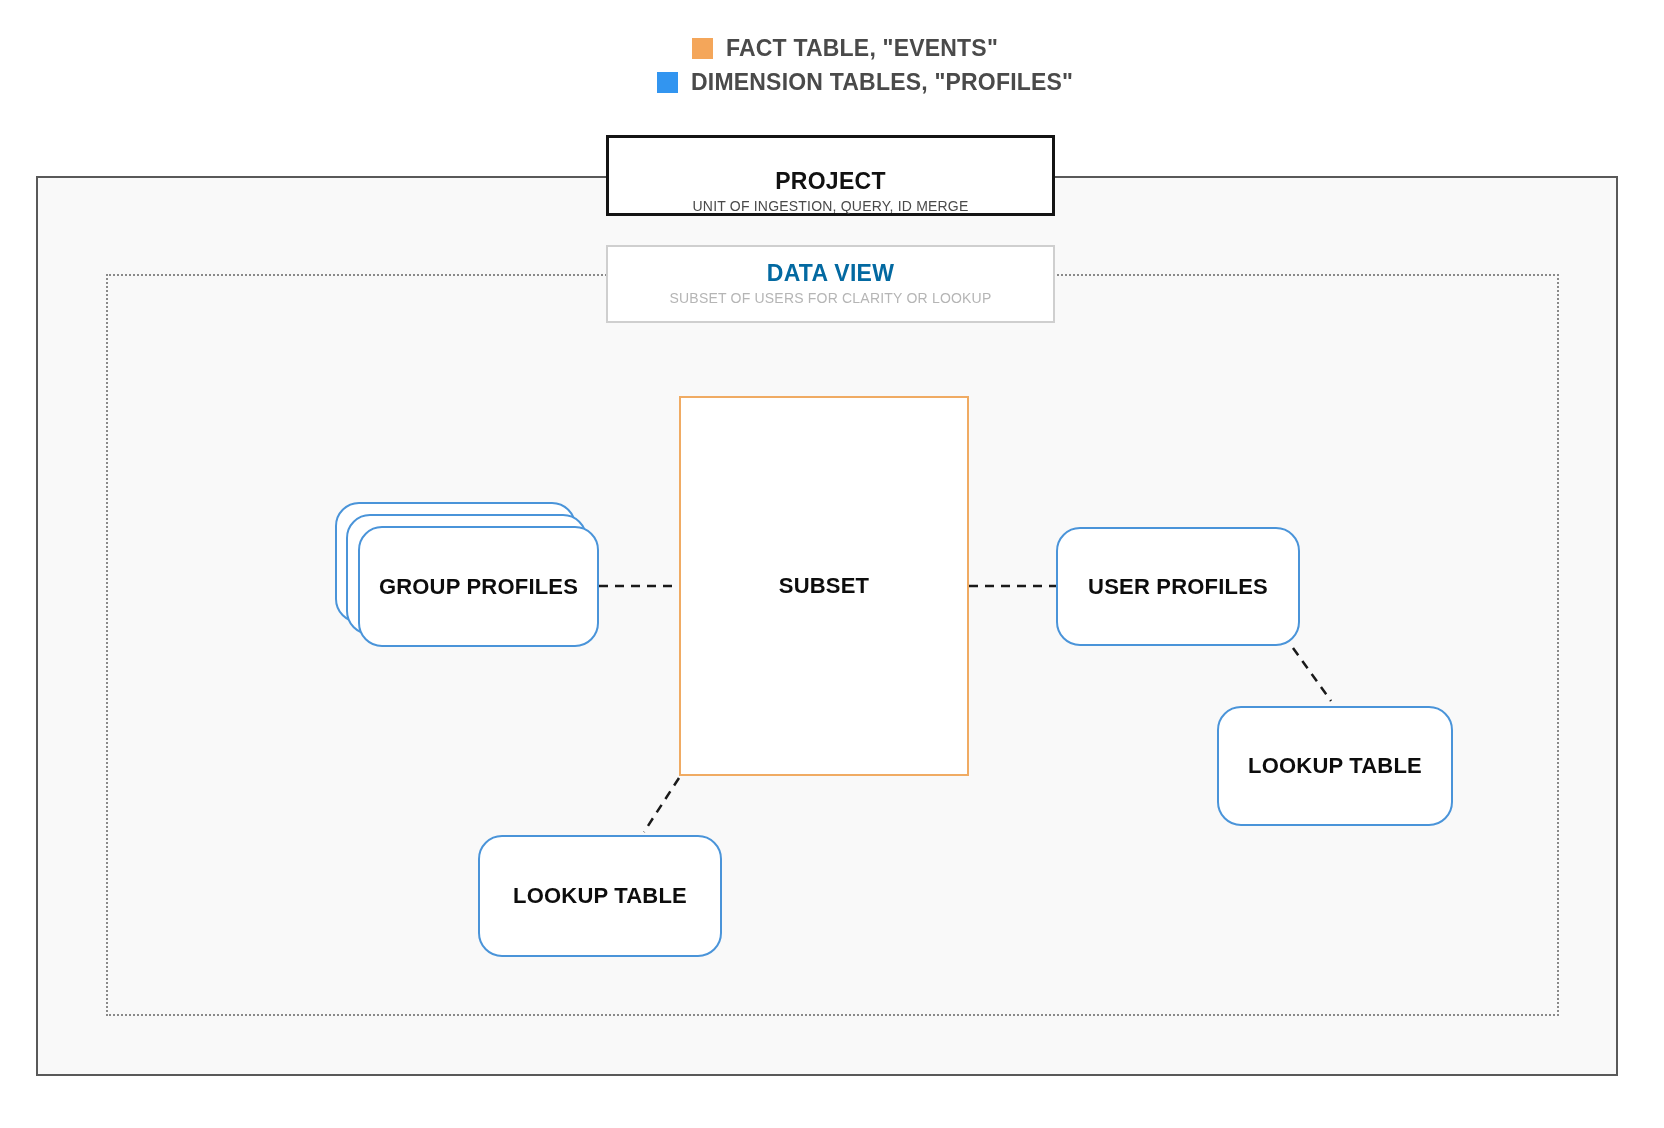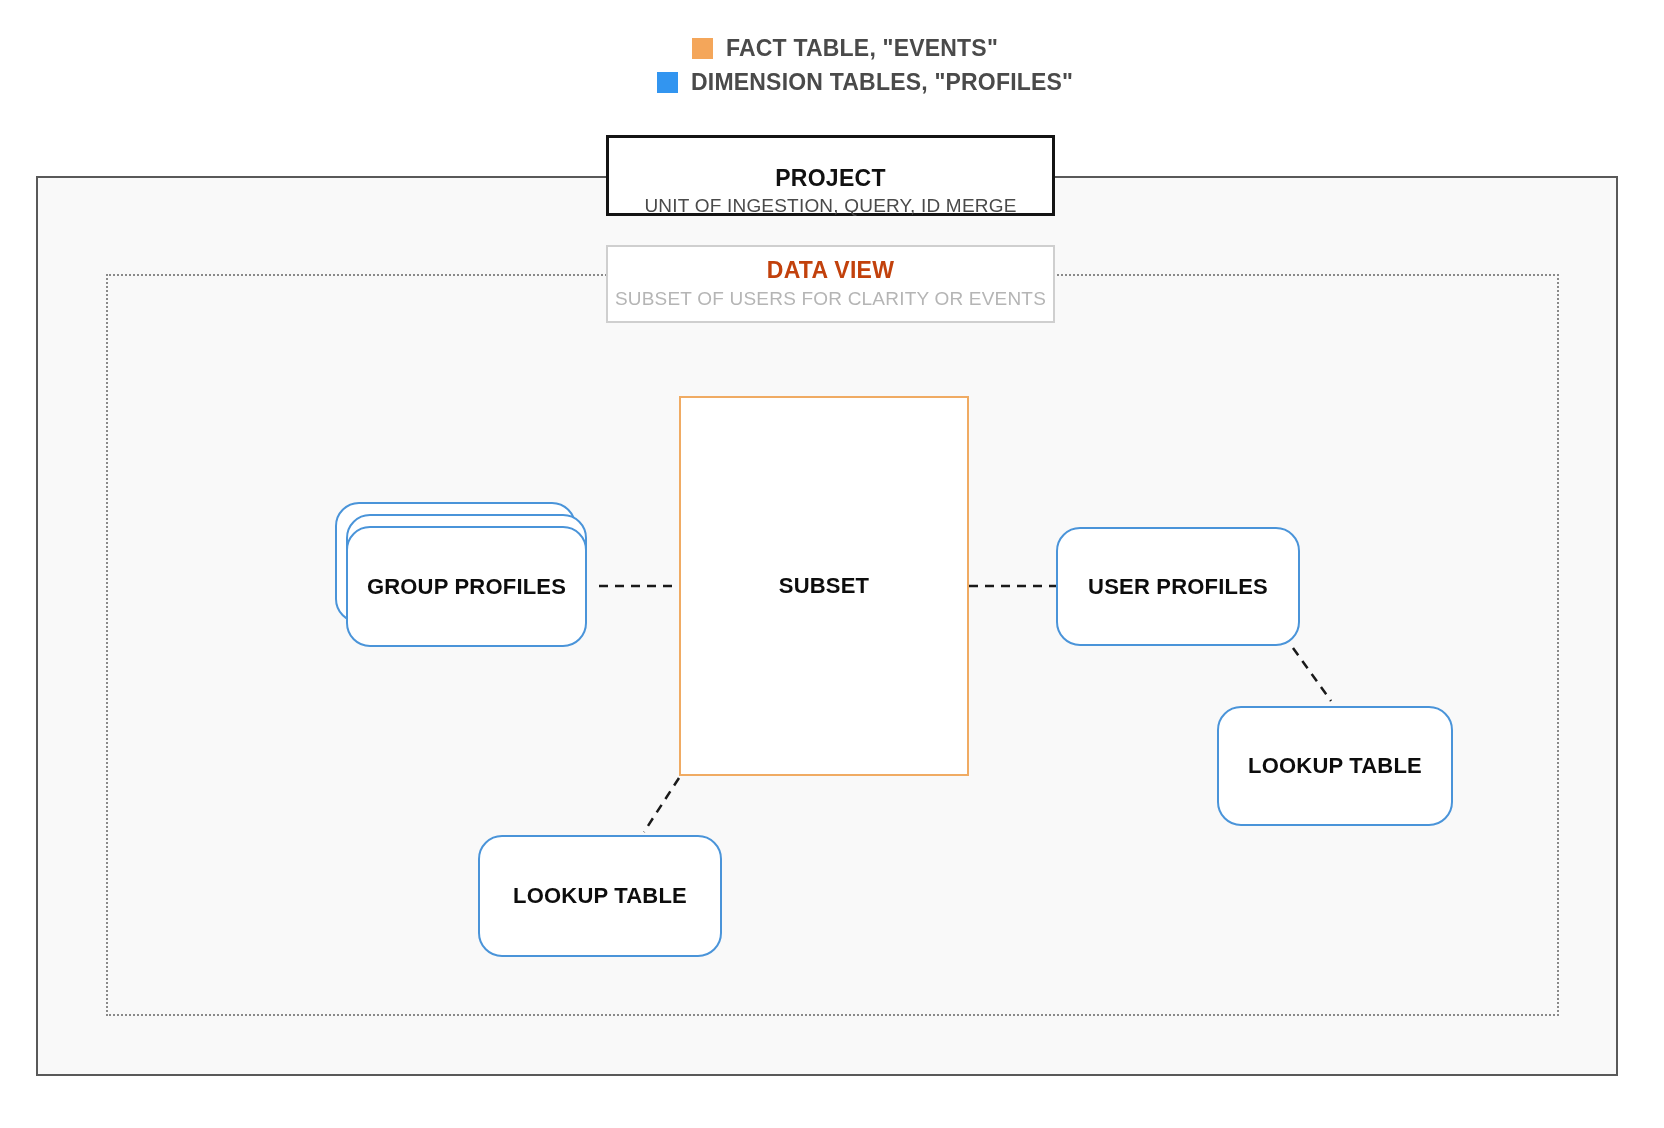--- a/index.html
+++ b/index.html
@@ -85,28 +85,28 @@
     height: 78px;
     border: 2px solid #cfcfcf;
   }
   .header-title {
     font-size: 23px;
     font-weight: bold;
     letter-spacing: 0.3px;
     line-height: 1.1;
   }
   .header-sub {
-    font-size: 19px;
+    font-size: 14px;
     letter-spacing: 0.2px;
     line-height: 1.1;
     white-space: nowrap;
   }
   .project-box .header-title { color: #111111; margin-top: 32px; }
   .project-box .header-sub   { color: #4a4a4a; }
-  .dataview-box .header-title { color: #c2410c; }
+  .dataview-box .header-title { color: #0369a1; }
   .dataview-box .header-sub   { color: #b5b5b5; }
 
   
   .connector-layer {
     position: absolute;
     left: 0; top: 0;
     width: 1664px; height: 1128px;
     z-index: 2;
     pointer-events: none;
   }
@@ -140,21 +140,21 @@
     border: 2px solid #F0AB63;
     z-index: 3;
   }
   .blue-node {
     border: 2px solid #4A94D9;
     border-radius: 24px;
   }
   .gp-card { width: 241px; height: 121px; }
   .gp-back  { left: 335px; top: 502px; z-index: 2; }
   .gp-mid   { left: 346px; top: 514px; z-index: 3; }
-  .gp-front { left: 346px; top: 526px; z-index: 4; }
+  .gp-front { left: 358px; top: 526px; z-index: 4; }
   .user-profiles {
     left: 1056px; top: 527px;
     width: 244px; height: 119px;
     z-index: 4;
   }
   .lookup-right {
     left: 1217px; top: 706px;
     width: 236px; height: 120px;
     z-index: 4;
   }
@@ -187,21 +187,21 @@
     <line class="connector" x1="1293" y1="648" x2="1331" y2="701"></line>
     <line class="connector" x1="679" y1="778" x2="644" y2="832"></line>
   </svg>
 
   <div class="header-box project-box">
     <div class="header-title">PROJECT</div>
     <div class="header-sub">UNIT OF INGESTION, QUERY, ID MERGE</div>
   </div>
   <div class="header-box dataview-box">
     <div class="header-title">DATA VIEW</div>
-    <div class="header-sub">SUBSET OF USERS FOR CLARITY OR EVENTS</div>
+    <div class="header-sub">SUBSET OF USERS FOR CLARITY OR LOOKUP</div>
   </div>
 
   <div class="node blue-node gp-card gp-back"></div>
   <div class="node blue-node gp-card gp-mid"></div>
   <div class="node blue-node gp-card gp-front">
     <span class="node-label">GROUP PROFILES</span>
   </div>
 
   <div class="node events-box">
     <span class="node-label">SUBSET</span>

